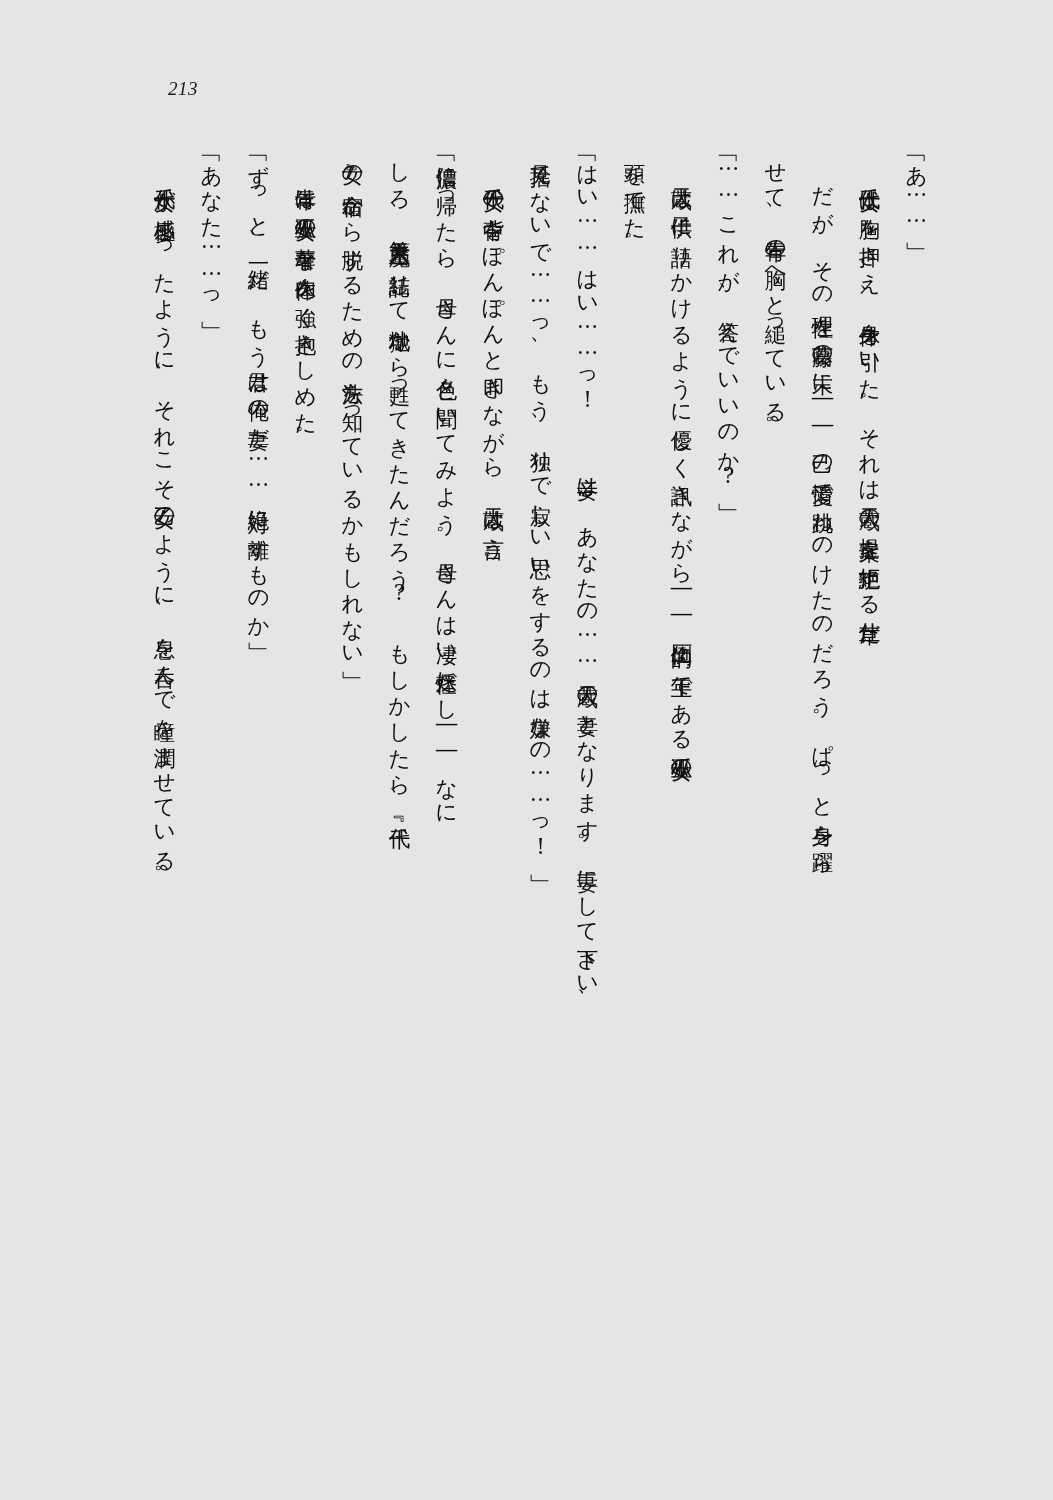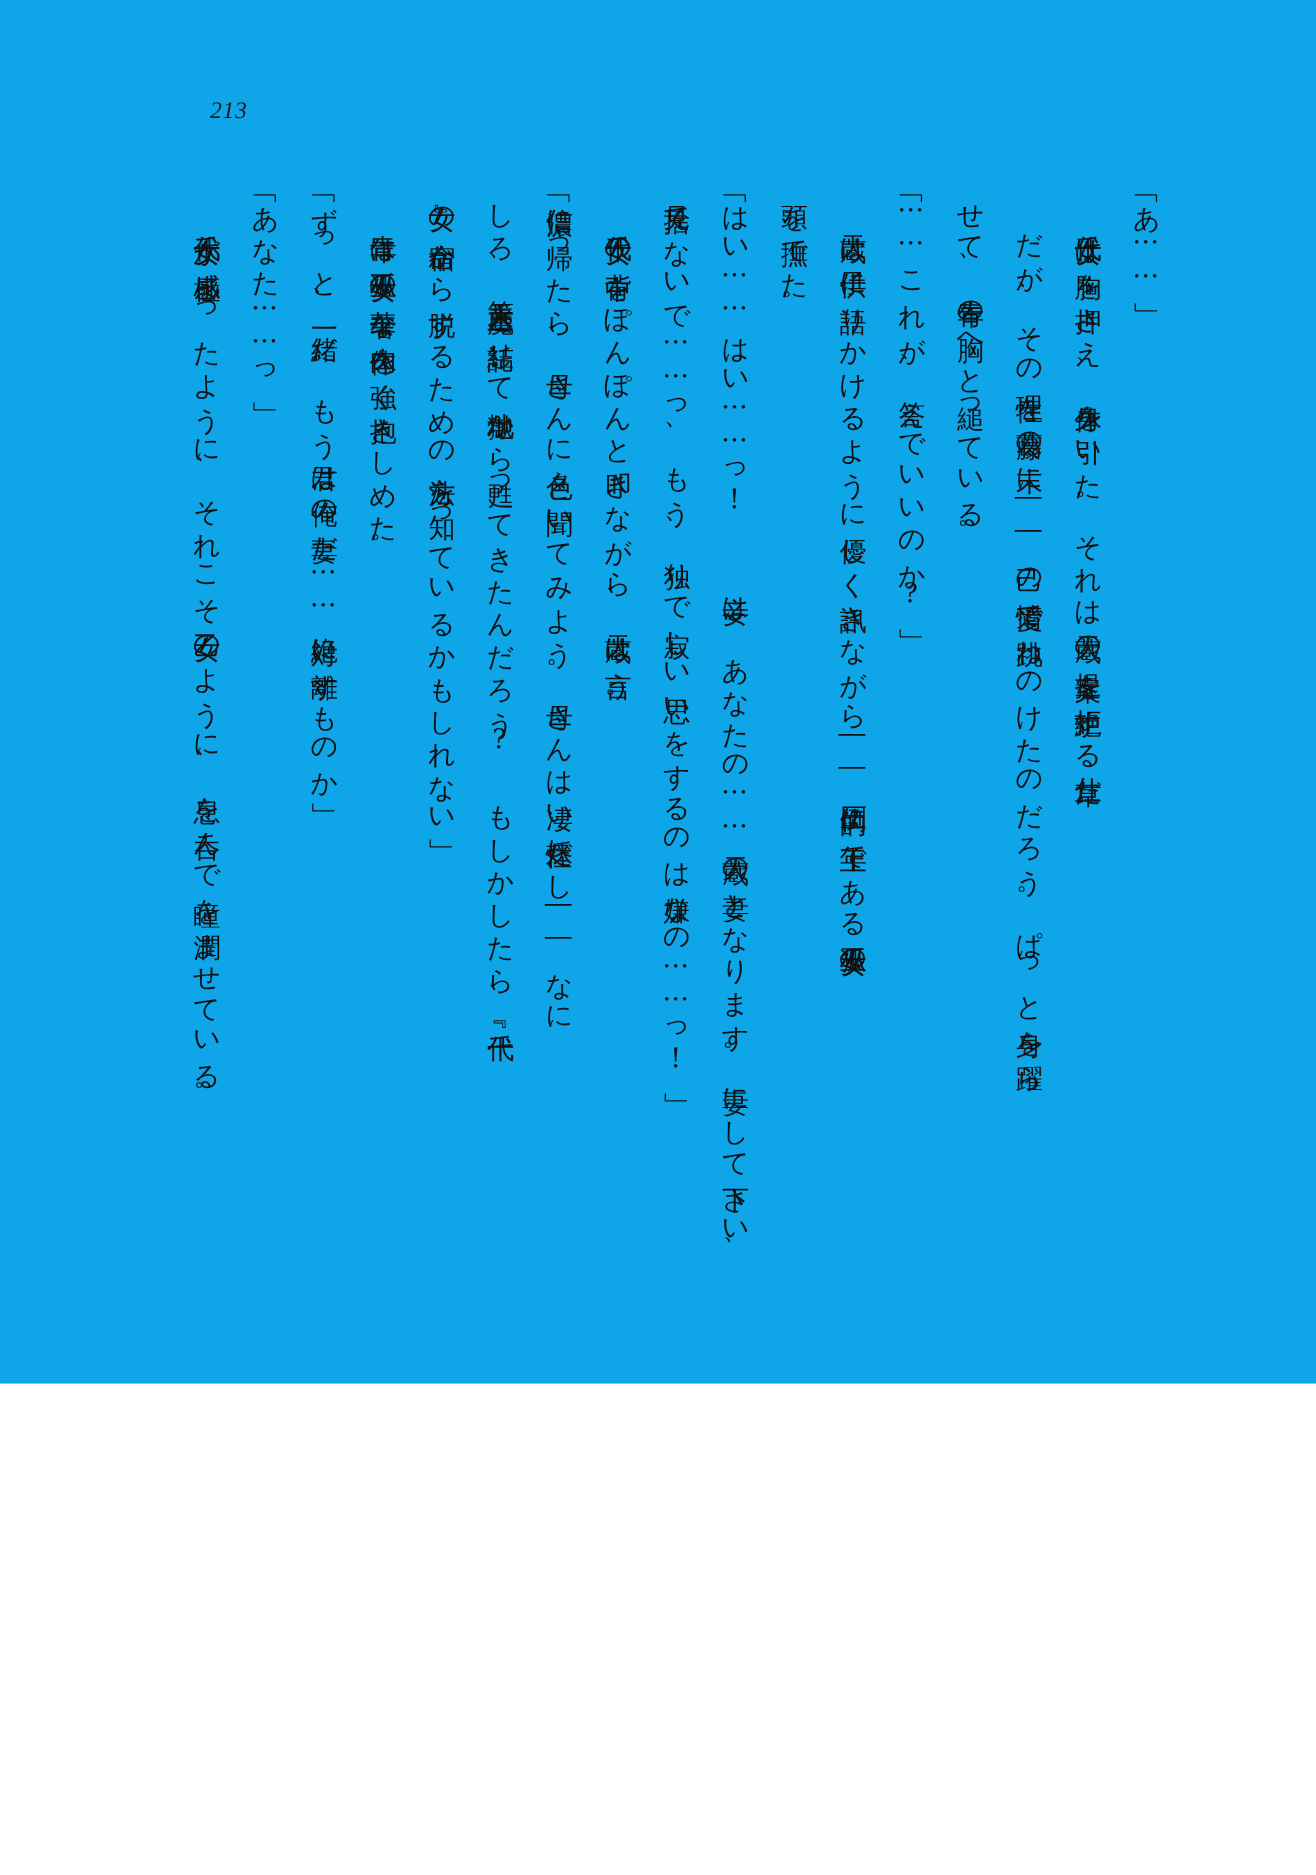--- a/index.html
+++ b/index.html
@@ -7,22 +7,22 @@
     padding: 0;
     background: #ffffff;
   }
   body {
     font-family: "Liberation Serif", "DejaVu Serif", serif;
     color: #111111;
   }
   .page {
     position: relative;
     width: 1053px;
-    height: 1107px;
-    background: #0ea5e9;
+    height: 1500px;
+    background: #e5e5e5;
     overflow: hidden;
     box-sizing: border-box;
   }
   .page-number {
     position: absolute;
     top: 78px;
     left: 168px;
     font-family: "Liberation Serif", "DejaVu Serif", serif;
     font-style: italic;
     font-size: 19px;

